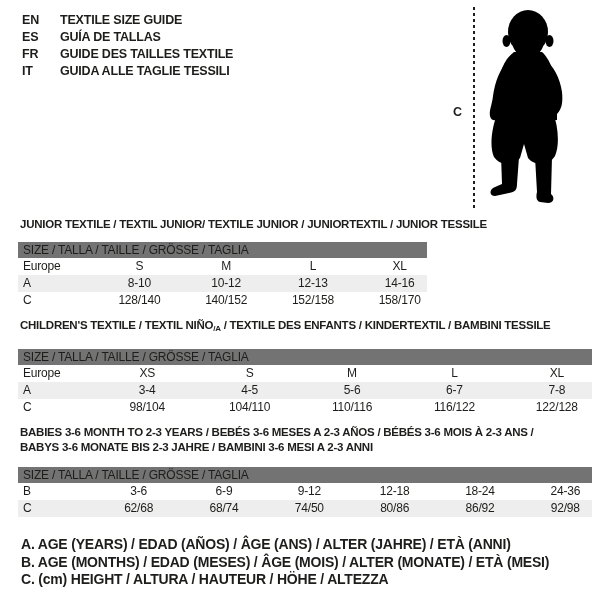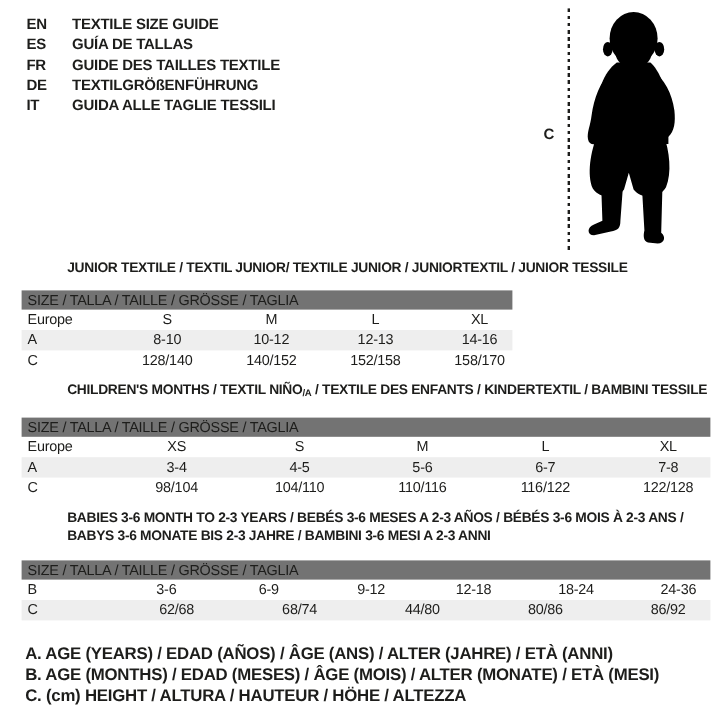--- a/index.html
+++ b/index.html
@@ -19,21 +19,21 @@
   
   .figure { position:absolute; top:5px; left:440px; width:160px; height:206px; }
   .dash-line { position:absolute; left:33px; top:2px; width:2px; height:203px;
                background:repeating-linear-gradient(to bottom,#1d1d1b 0 3px,transparent 3px 6px); }
   .c-label { position:absolute; left:13px; top:100px; font-weight:bold; font-size:12.5px; }
   .baby-svg { position:absolute; left:47px; top:3px; }
 
   
   .section { position:absolute; left:18px; }
   .sec-title { font-weight:bold; font-size:11.5px; line-height:15px;
-               letter-spacing:-0.25px; padding-left:2px; white-space:nowrap;margin-left:36px; }
+               letter-spacing:-0.25px; padding-left:2px; white-space:nowrap; }
   .sub-a { font-size:8px; vertical-align:-2px; letter-spacing:-0.25px; }
   .size-bar { background:#737373; height:16px; line-height:16px; font-size:12px;
               letter-spacing:-0.2px; padding-left:5px; }
   .trow { display:flex; height:17px; line-height:17px; font-size:12px; letter-spacing:-0.2px;gap:32px; }
   .trow.shaded { background:#eeeeee; }
   .tlabel { width:62px; padding-left:5px; }
   .tcell { flex:1; text-align:center; }
 
   #sec-junior   { top:217px; width:409px; }
   #sec-junior   .tbl { margin-top:10px; }
@@ -56,24 +56,20 @@
       <span class="lang-code">EN</span>
       <span>TEXTILE SIZE GUIDE</span>
     </div>
     <div class="lang-row">
       <span class="lang-code">ES</span>
       <span>GUÍA DE TALLAS</span>
     </div>
     <div class="lang-row">
       <span class="lang-code">FR</span>
       <span>GUIDE DES TAILLES TEXTILE</span>
-    </div>
-    <div class="lang-row">
-      <span class="lang-code">DE</span>
-      <span>TEXTILGRÖßENFÜHRUNG</span>
     </div>
     <div class="lang-row">
       <span class="lang-code">IT</span>
       <span>GUIDA ALLE TAGLIE TESSILI</span>
     </div>
   </div>
 
   <div class="figure">
     <div class="dash-line"></div>
     <div class="c-label">C</div>
@@ -113,21 +109,21 @@
         <span class="tlabel">C</span>
         <span class="tcell">128/140</span>
         <span class="tcell">140/152</span>
         <span class="tcell">152/158</span>
         <span class="tcell">158/170</span>
       </div>
     </div>
   </div>
 
   <div class="section" id="sec-children">
-    <div class="sec-title"><span>CHILDREN'S MONTHS / TEXTIL NIÑO</span><span class="sub-a">/A</span><span> / TEXTILE DES ENFANTS / KINDERTEXTIL / BAMBINI TESSILE</span></div>
+    <div class="sec-title"><span>CHILDREN'S TEXTILE / TEXTIL NIÑO</span><span class="sub-a">/A</span><span> / TEXTILE DES ENFANTS / KINDERTEXTIL / BAMBINI TESSILE</span></div>
     <div class="tbl">
       <div class="size-bar">SIZE / TALLA / TAILLE / GRÖSSE / TAGLIA</div>
       <div class="trow">
         <span class="tlabel">Europe</span>
         <span class="tcell">XS</span>
         <span class="tcell">S</span>
         <span class="tcell">M</span>
         <span class="tcell">L</span>
         <span class="tcell">XL</span>
       </div>
@@ -161,23 +157,24 @@
         <span class="tcell">6-9</span>
         <span class="tcell">9-12</span>
         <span class="tcell">12-18</span>
         <span class="tcell">18-24</span>
         <span class="tcell">24-36</span>
       </div>
       <div class="trow shaded">
         <span class="tlabel">C</span>
         <span class="tcell">62/68</span>
         <span class="tcell">68/74</span>
-        <span class="tcell">44/80</span>
+        <span class="tcell">74/50</span>
         <span class="tcell">80/86</span>
         <span class="tcell">86/92</span>
+        <span class="tcell">92/98</span>
       </div>
     </div>
   </div>
 
   <div class="legend">
     <div>A. AGE (YEARS) / EDAD (AÑOS) / ÂGE (ANS) / ALTER (JAHRE) / ETÀ (ANNI)</div>
     <div>B. AGE (MONTHS) / EDAD (MESES) / ÂGE (MOIS) / ALTER (MONATE) / ETÀ (MESI)</div>
     <div>C. (cm) HEIGHT / ALTURA / HAUTEUR / HÖHE / ALTEZZA</div>
   </div>
 

